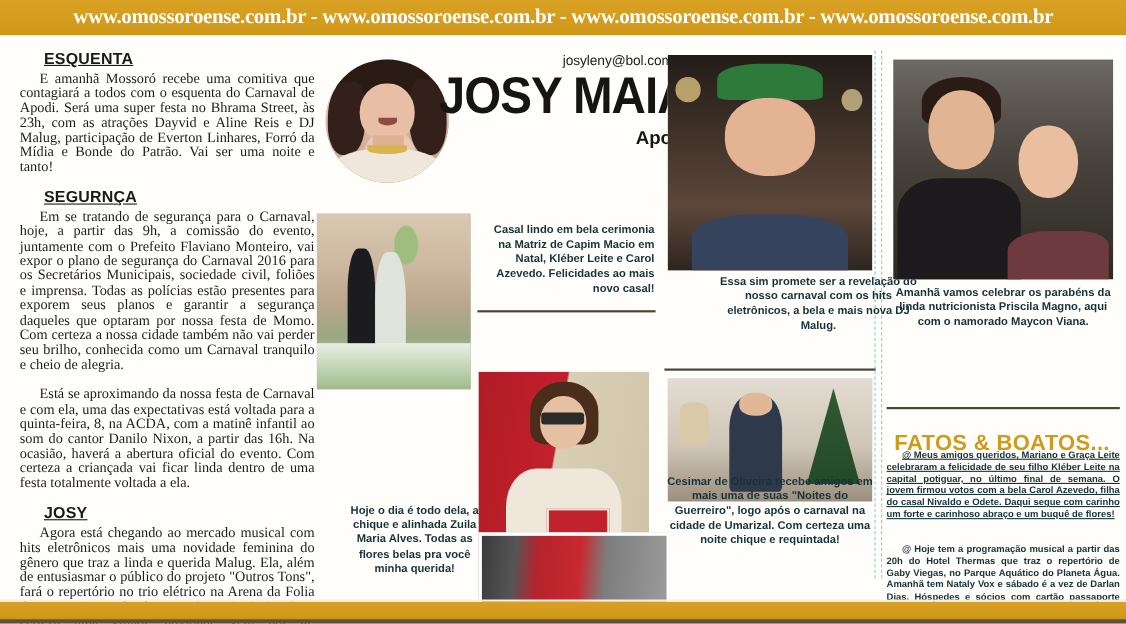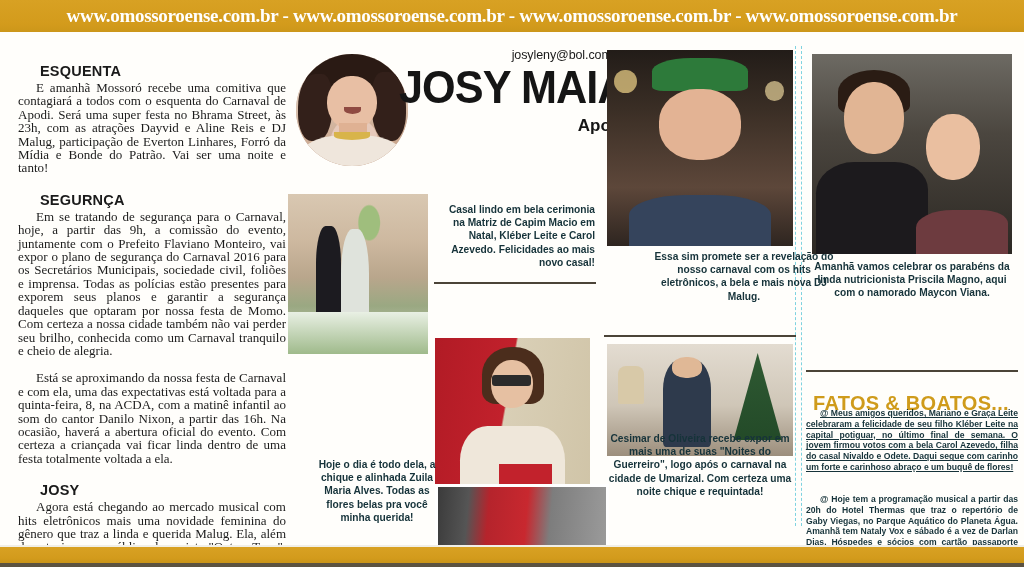--- a/index.html
+++ b/index.html
@@ -43,21 +43,21 @@
   .vrule-a{left:795px;top:14px;height:480px;}
   .vrule-b{left:801px;top:14px;height:480px;}
 
   
   .col-left{
     position:absolute;left:18px;top:14px;width:268px;
   }
   .sec-title{
     font-family:"Liberation Sans", sans-serif;
     font-weight:700;font-size:14.5px;letter-spacing:.2px;
-    color:#1a1a1a;margin:17px 0 2px 22px;
+    color:#1a1a1a;margin:0 0 2px 22px;text-decoration:underline;
   }
   .sec-body{
     font-family:"Liberation Serif", serif;
     font-size:13px;line-height:13.4px;
     text-align:justify;text-indent:18px;
     margin:0 0 14px 0;color:#1b1b1b;
     -webkit-hyphens:auto;hyphens:auto;
   }
 
   
@@ -304,21 +304,21 @@
   </div>
   <div class="cap" style="left:310px;top:426px;width:134px;">Hoje o dia é todo dela, a chique e alinhada Zuila Maria Alves. Todas as flores belas pra você minha querida!</div>
 
   <div class="photo" id="photo-cesimar" style="left:607px;top:312px;width:186px;height:112px;">
     <div class="fill"></div>
     <div class="c-lamp"></div>
       <div class="c-tree"></div>
     <div class="c-man"></div>
       <div class="c-face"></div>
   </div>
-  <div class="cap" style="left:604px;top:400px;width:192px;">Cesimar de Oliveira recebe expor em mais uma de suas "Noites do Guerreiro", logo após o carnaval na cidade de Umarizal. Com certeza uma noite chique e requintada!</div>
+  <div class="cap" style="left:604px;top:400px;width:192px;">Cesimar de Oliveira recebe amigos em mais uma de suas "Noites do Guerreiro", logo após o carnaval na cidade de Umarizal. Com certeza uma noite chique e requintada!</div>
 
   <div class="photo" id="photo-bottomred" style="left:435px;top:452px;width:168px;height:76px;">
     <div class="fill"></div>
   </div>
 
 </div>
 
 <div class="banner banner-bottom"></div>
 
 </body></html>

